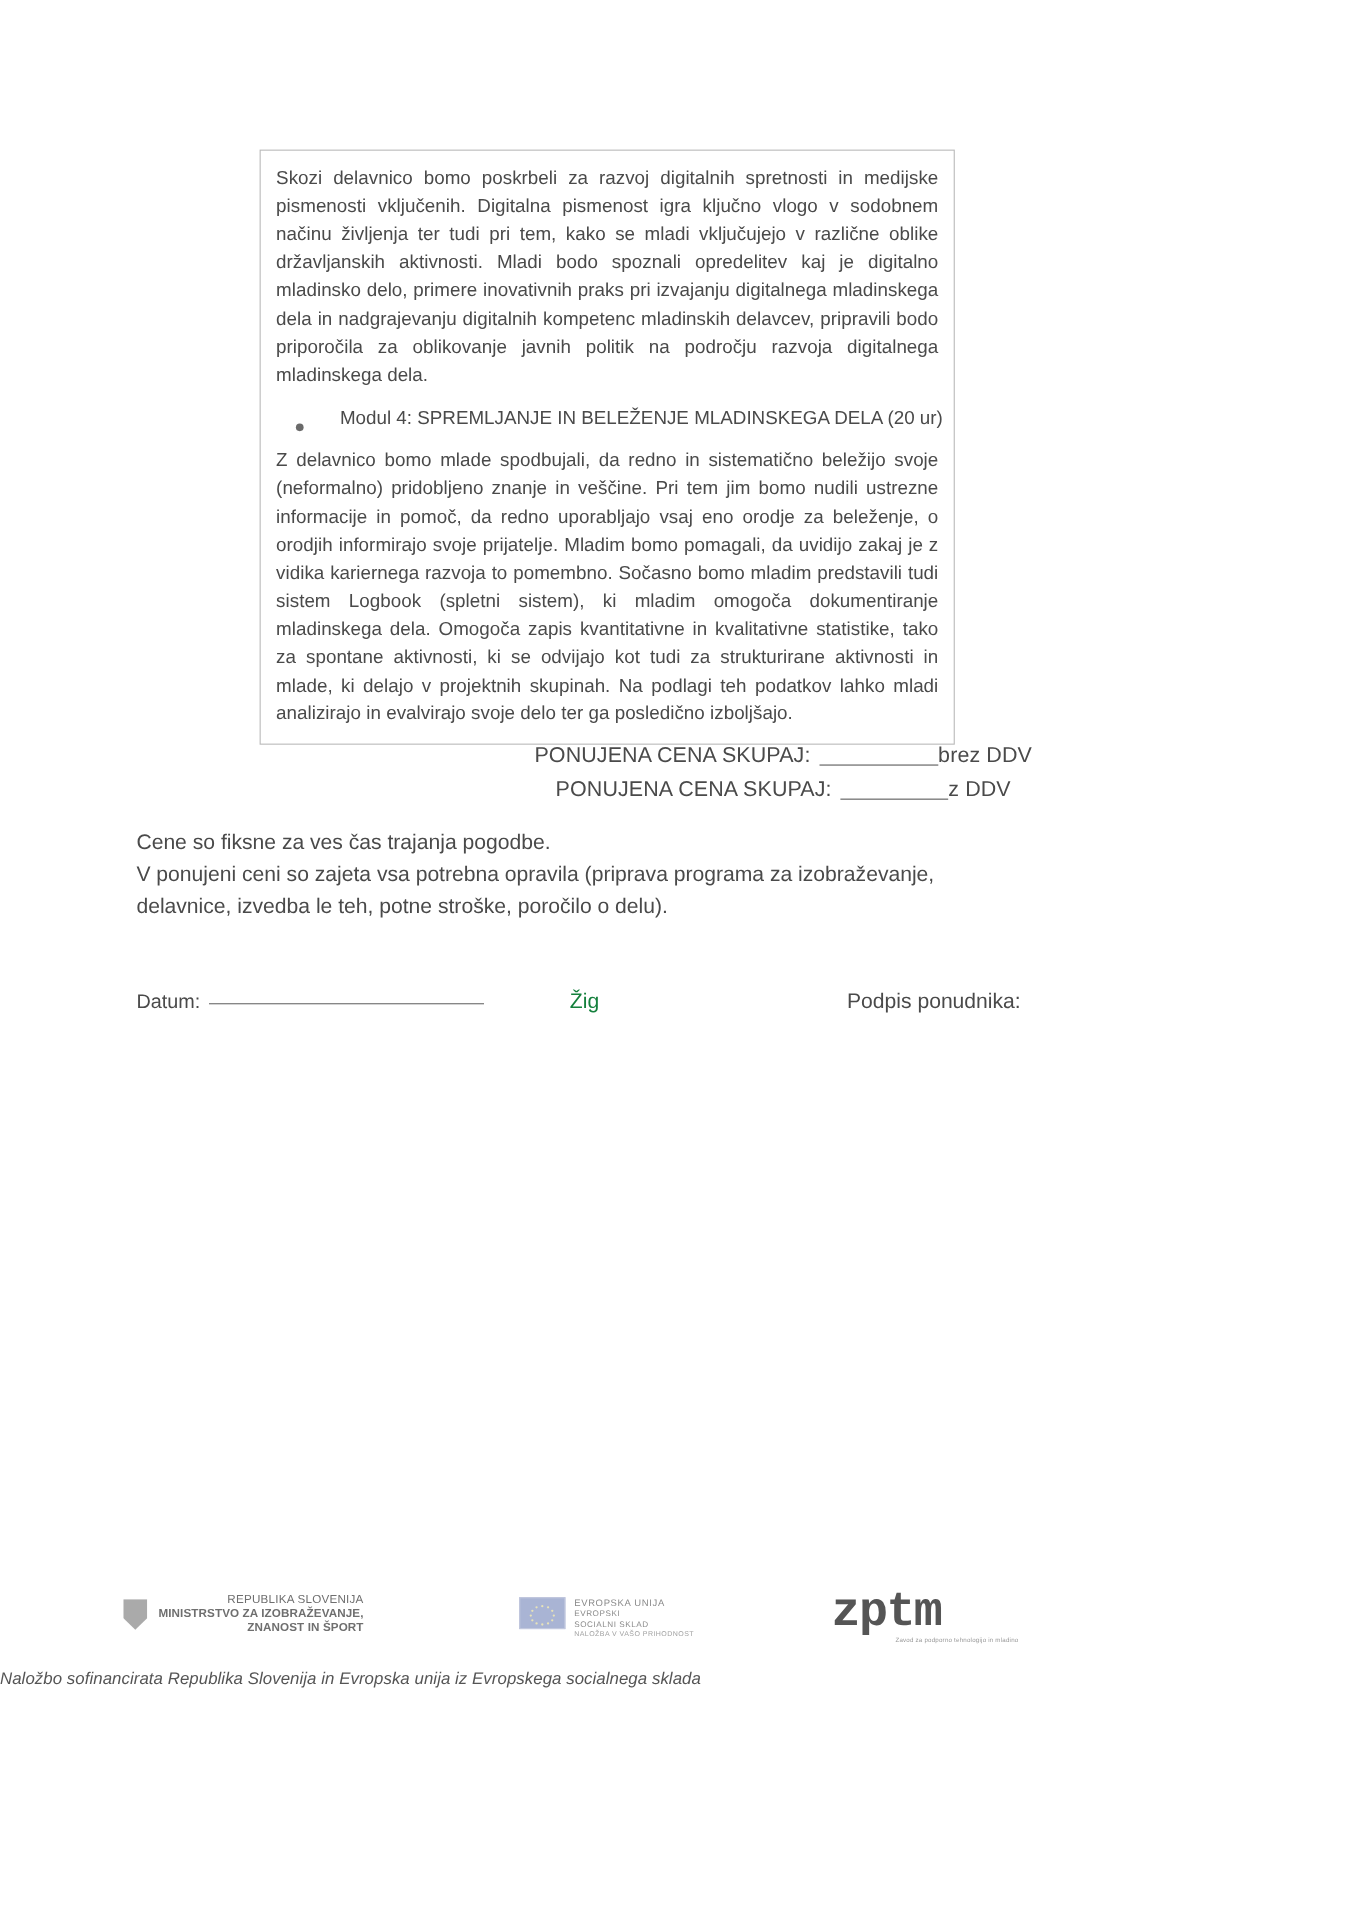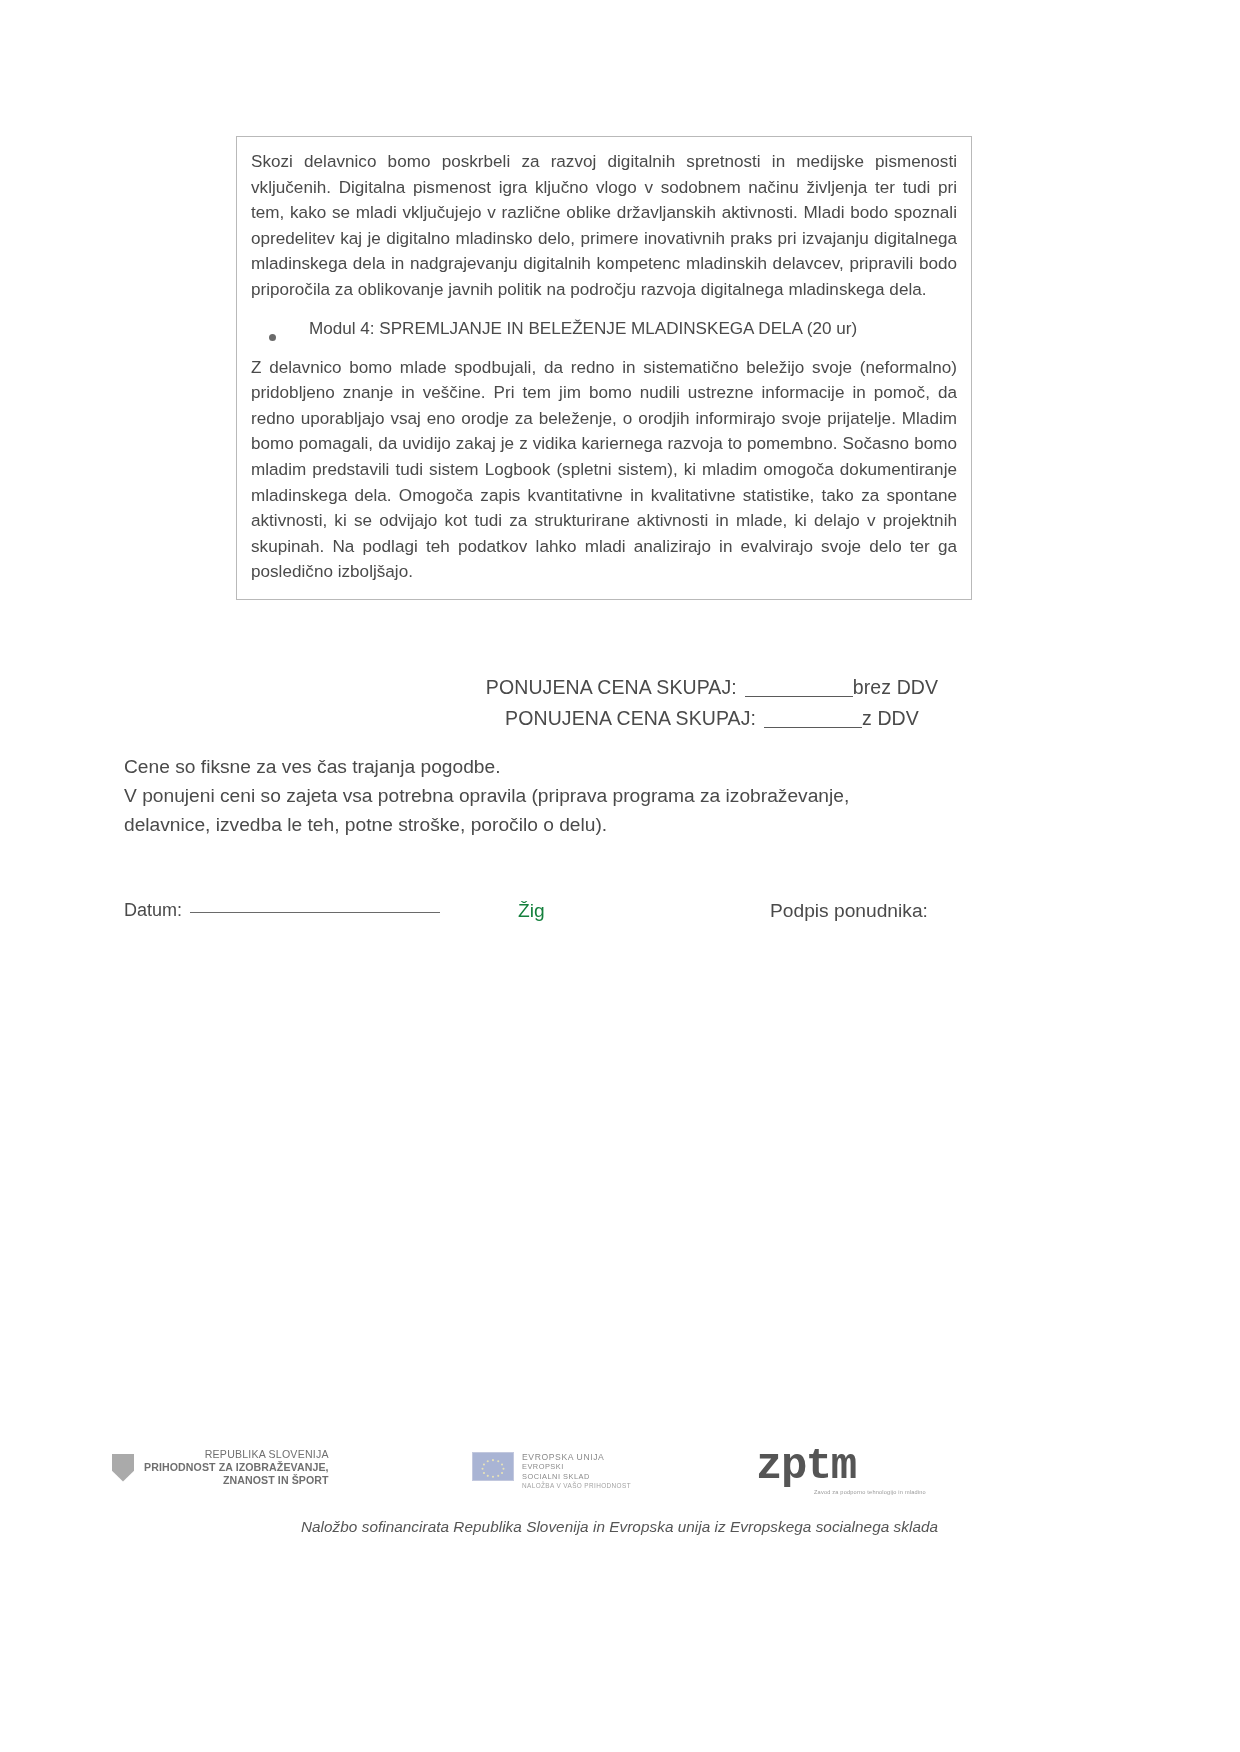--- a/index.html
+++ b/index.html
@@ -20,21 +20,21 @@
   .page {
     position: absolute;
     inset: 0;
   }
 
   
   .desc-box {
     position: absolute;
     left: 236px;
     top: 136px;
-    width: 736px;
+    width: 632px;
     border: 1px solid #b9b9b9;
     box-sizing: border-box;
     padding: 12px 14px 14px 14px;
     background: #fff;
   }
 
   .para {
     font-size: 17.1px;
     line-height: 25.6px;
     text-align: justify;
@@ -225,21 +225,20 @@
     line-height: 7px;
     margin-top: 1px;
     margin-left: 58px;
   }
 
   .footer-note {
     position: absolute;
     left: 0;
     top: 1518px;
     width: 1239px;
-    text-align: center;
     font-size: 15.3px;
     font-style: italic;
     color: #555555;
     letter-spacing: .05px;
   }
 </style>
 </head>
 <body>
 
 <div class="page">
@@ -277,21 +276,21 @@
     <div class="sig-zig">Žig</div>
     <div class="sig-podpis">Podpis ponudnika:</div>
   </div>
 
   <div class="footer">
 
     <div class="logo-rs">
       <div class="coat"></div>
       <div class="rs-text">
         <div class="rs-l1">REPUBLIKA SLOVENIJA</div>
-        <div class="rs-l2">PRIHODNOST ZA IZOBRAŽEVANJE,</div>
+        <div class="rs-l2">MINISTRSTVO ZA IZOBRAŽEVANJE,</div>
         <div class="rs-l3">ZNANOST IN ŠPORT</div>
       </div>
     </div>
 
     <div class="logo-eu">
       <div class="eu-flag">
         <svg class="eu-stars" viewBox="0 0 42 29">
           <g fill="#e8e3b8">
             <circle cx="21" cy="7.5" r="1.1"></circle>
             <circle cx="26.5" cy="8.6" r="1.1"></circle>

